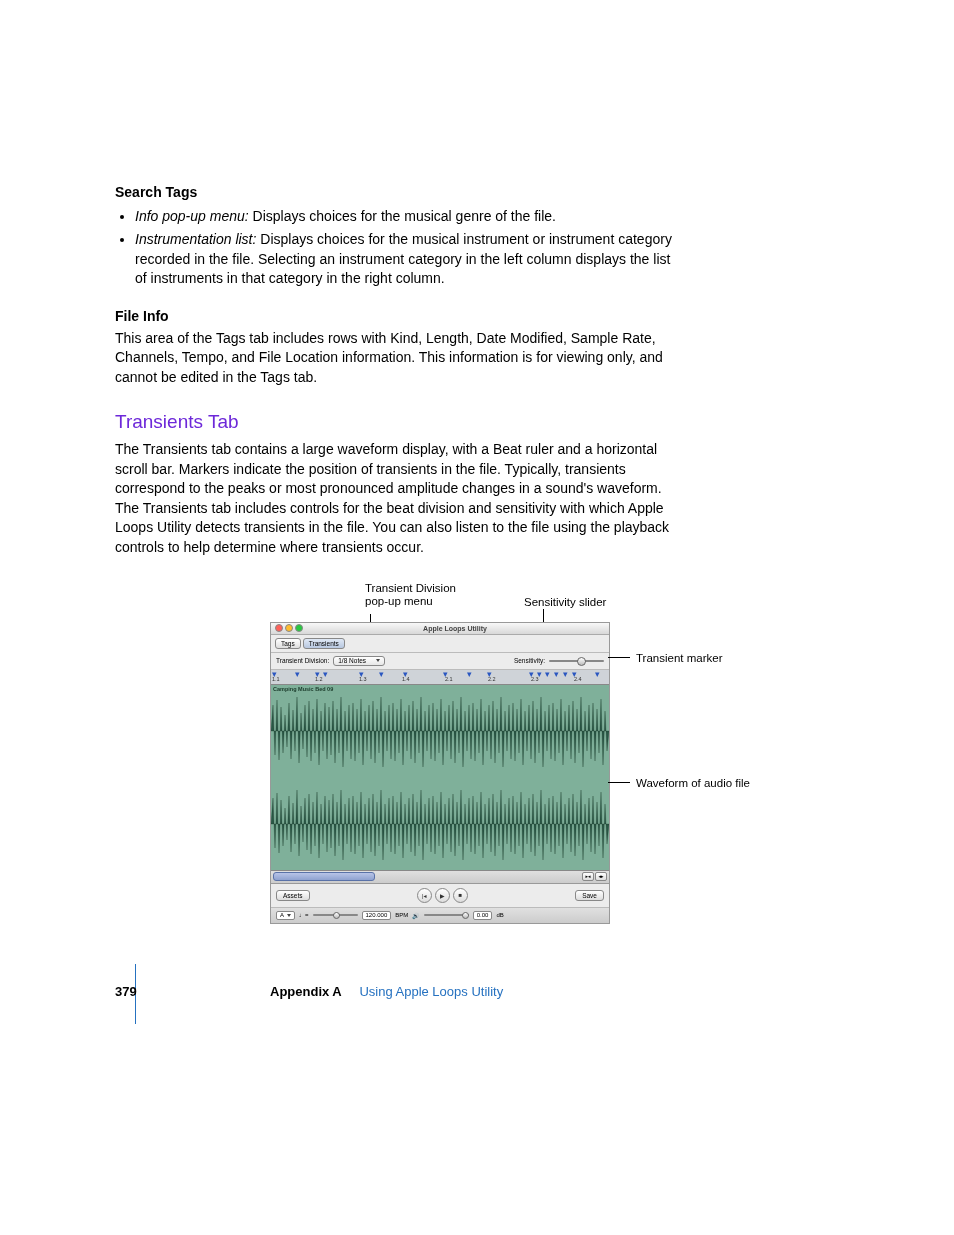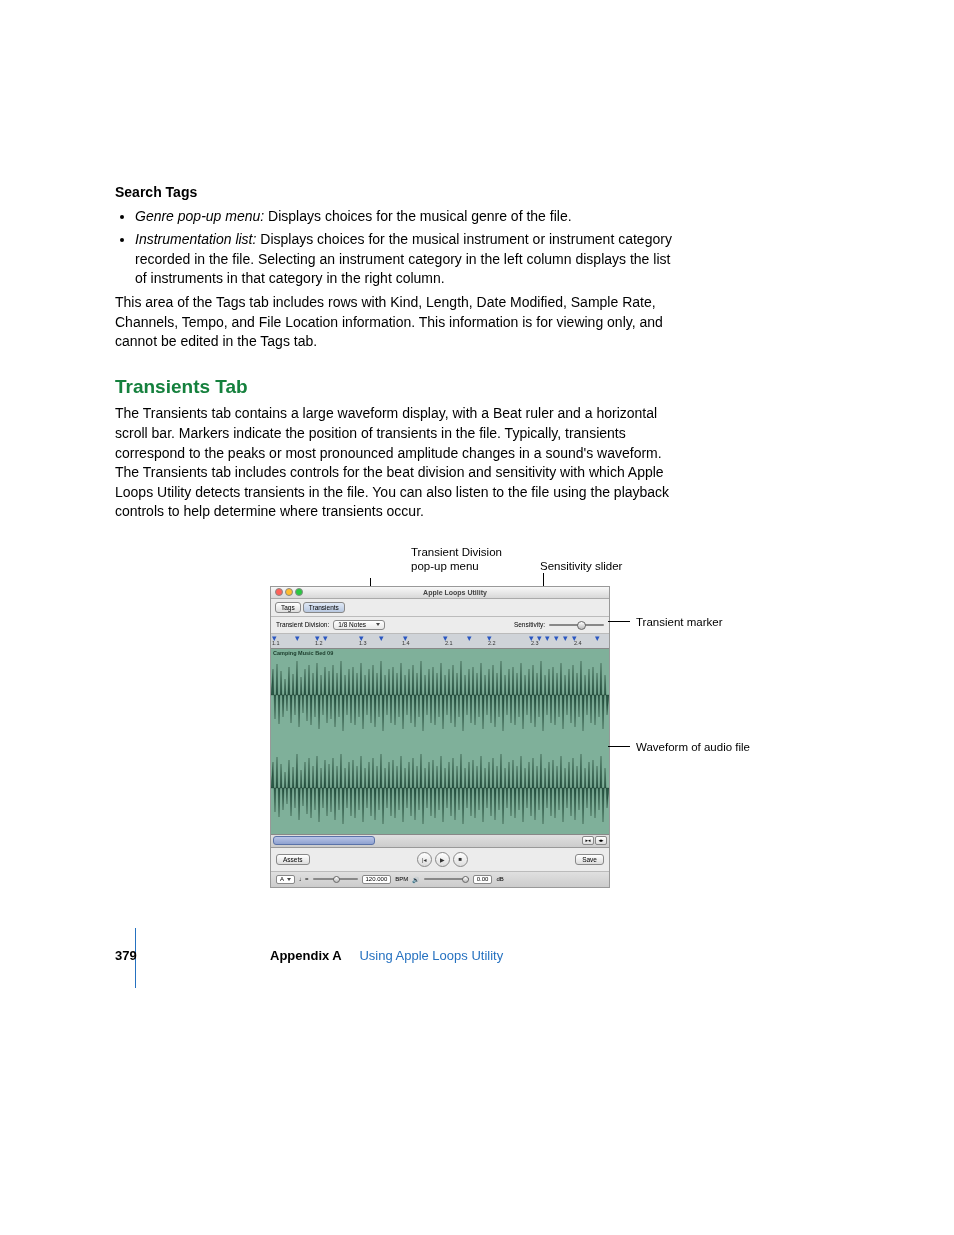--- a/index.html
+++ b/index.html
@@ -30,40 +30,40 @@
   }
   ul {
     margin: 4px 0 4px 0;
     padding-left: 20px;
   }
   li {
     margin-bottom: 4px;
   }
   .term { font-style: italic; }
   h2.section {
-    color: #15803d;
+    color: #6d28d9;
     font-size: 19px;
-    font-weight: bold;
+    font-weight: normal;
     margin: 22px 0 4px 0;
   }
 
   
   .figure {
     margin-left: 155px;
     margin-top: 24px;
     position: relative;
     width: 620px;
   }
   .callout-labels-top {
     position: relative;
     height: 40px;
     font-size: 11.5px;
   }
   .label-td { position:absolute; left:95px; top:0; line-height:1.2; }
-  .label-ss { position:absolute; left:270px; top:14px; }
+  .label-ss { position:absolute; left:254px; top:14px; }
   .leader-td { position:absolute; left:100px; top:32px; width:0; height:20px; border-left:1px solid #000;}
   .leader-ss { position:absolute; left:273px; top:27px; width:0; height:25px; border-left:1px solid #000;}
 
   .app-window {
     width: 338px;
     border: 1px solid #999;
     background: #ececec;
     font-family: "Lucida Grande", Arial, sans-serif;
     font-size: 7px;
     position: relative;
@@ -133,34 +133,35 @@
   .footer-text .appx { font-weight:bold; }
   .footer-text .title { color:#2571c0; margin-left:14px;}
 </style>
 </head>
 <body>
 
 <div class="page">
   <div class="content">
     <div class="subhead">Search Tags</div>
     <ul>
-      <li><span class="term">Genre pop-up menu:</span><span>  Displays choices for the musical genre of the file.</span></li>
+      <li><span class="term">Info pop-up menu:</span><span>  Displays choices for the musical genre of the file.</span></li>
       <li><span class="term">Instrumentation list:</span><span>  Displays choices for the musical instrument or instrument category recorded in the file. Selecting an instrument category in the left column displays the list of instruments in that category in the right column.</span></li>
     </ul>
 
+    <div class="subhead">File Info</div>
     <p class="para">This area of the Tags tab includes rows with Kind, Length, Date Modified, Sample Rate, Channels, Tempo, and File Location information. This information is for viewing only, and cannot be edited in the Tags tab.</p>
 
 
     <h2 class="section">Transients Tab</h2>
     <p class="para">The Transients tab contains a large waveform display, with a Beat ruler and a horizontal scroll bar. Markers indicate the position of transients in the file. Typically, transients correspond to the peaks or most pronounced amplitude changes in a sound's waveform. The Transients tab includes controls for the beat division and sensitivity with which Apple Loops Utility detects transients in the file. You can also listen to the file using the playback controls to help determine where transients occur.</p>
   </div>
 
   <div class="figure">
     <div class="callout-labels-top">
-      <div class="label-td" style="white-space:pre-line;margin-left:46px;">Transient Division
+      <div class="label-td" style="white-space:pre-line;">Transient Division
 pop-up menu</div>
       <div class="label-ss">Sensitivity slider</div>
       <div class="leader-td"></div>
       <div class="leader-ss"></div>
     </div>
 
     <div class="app-window">
       <div class="titlebar">
         <div class="tl-dot red"></div>
         <div class="tl-dot yel"></div>

